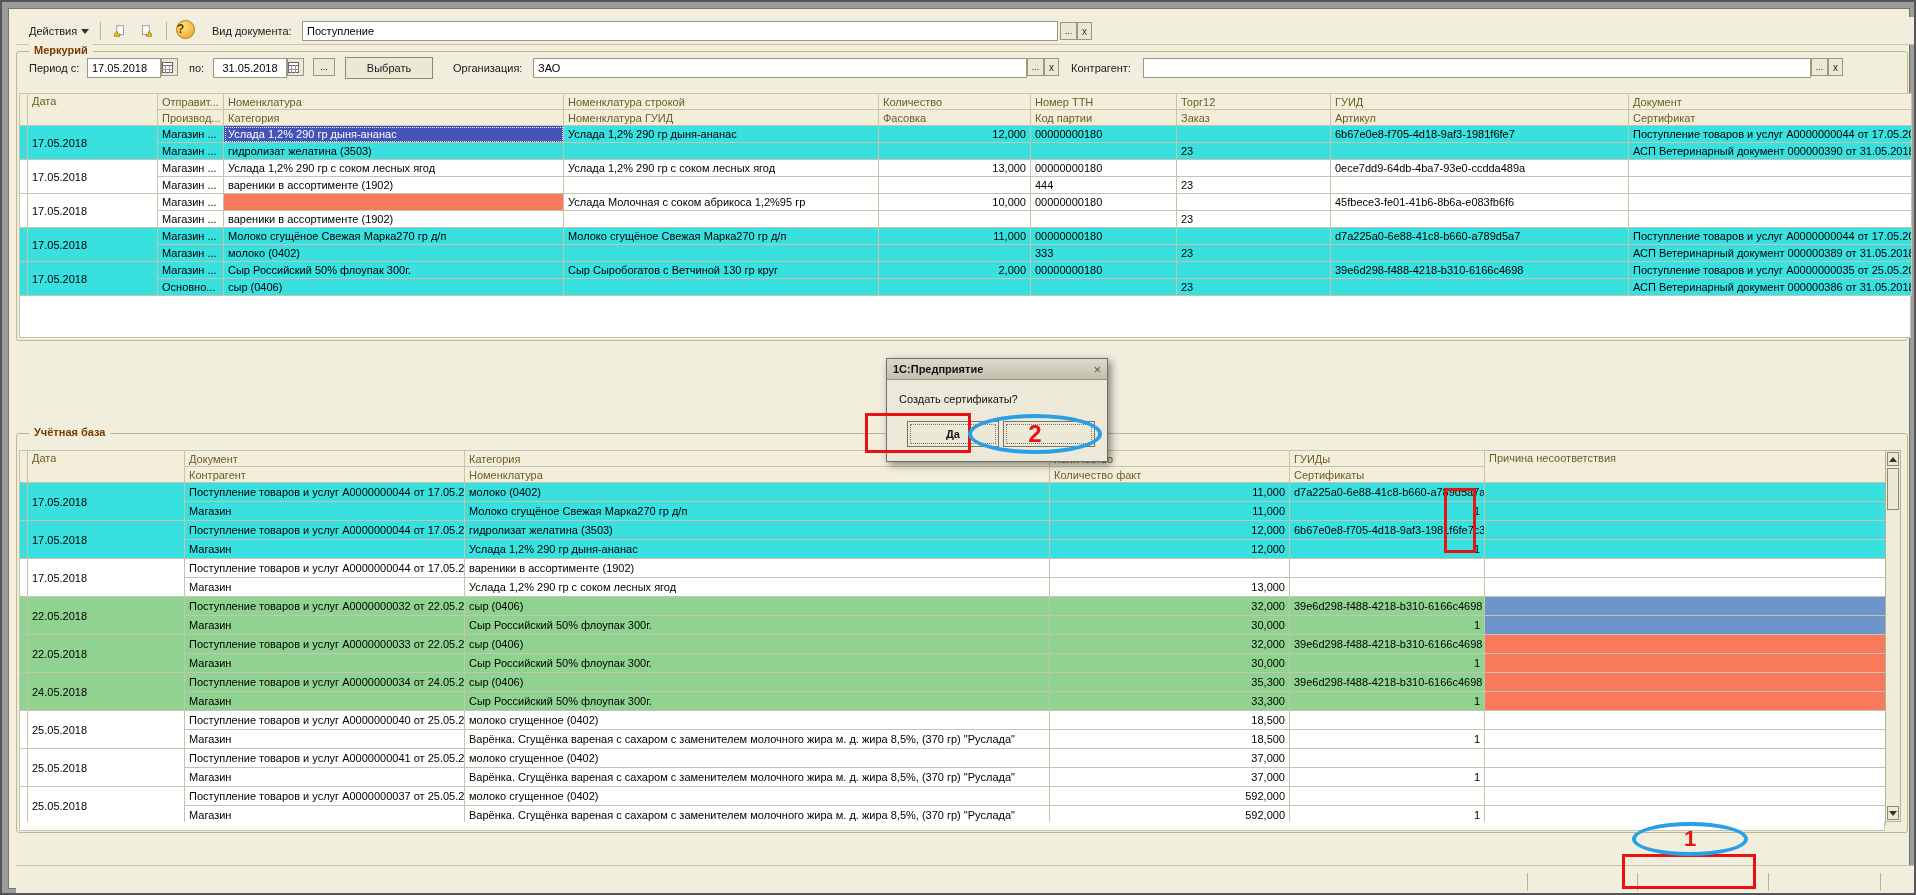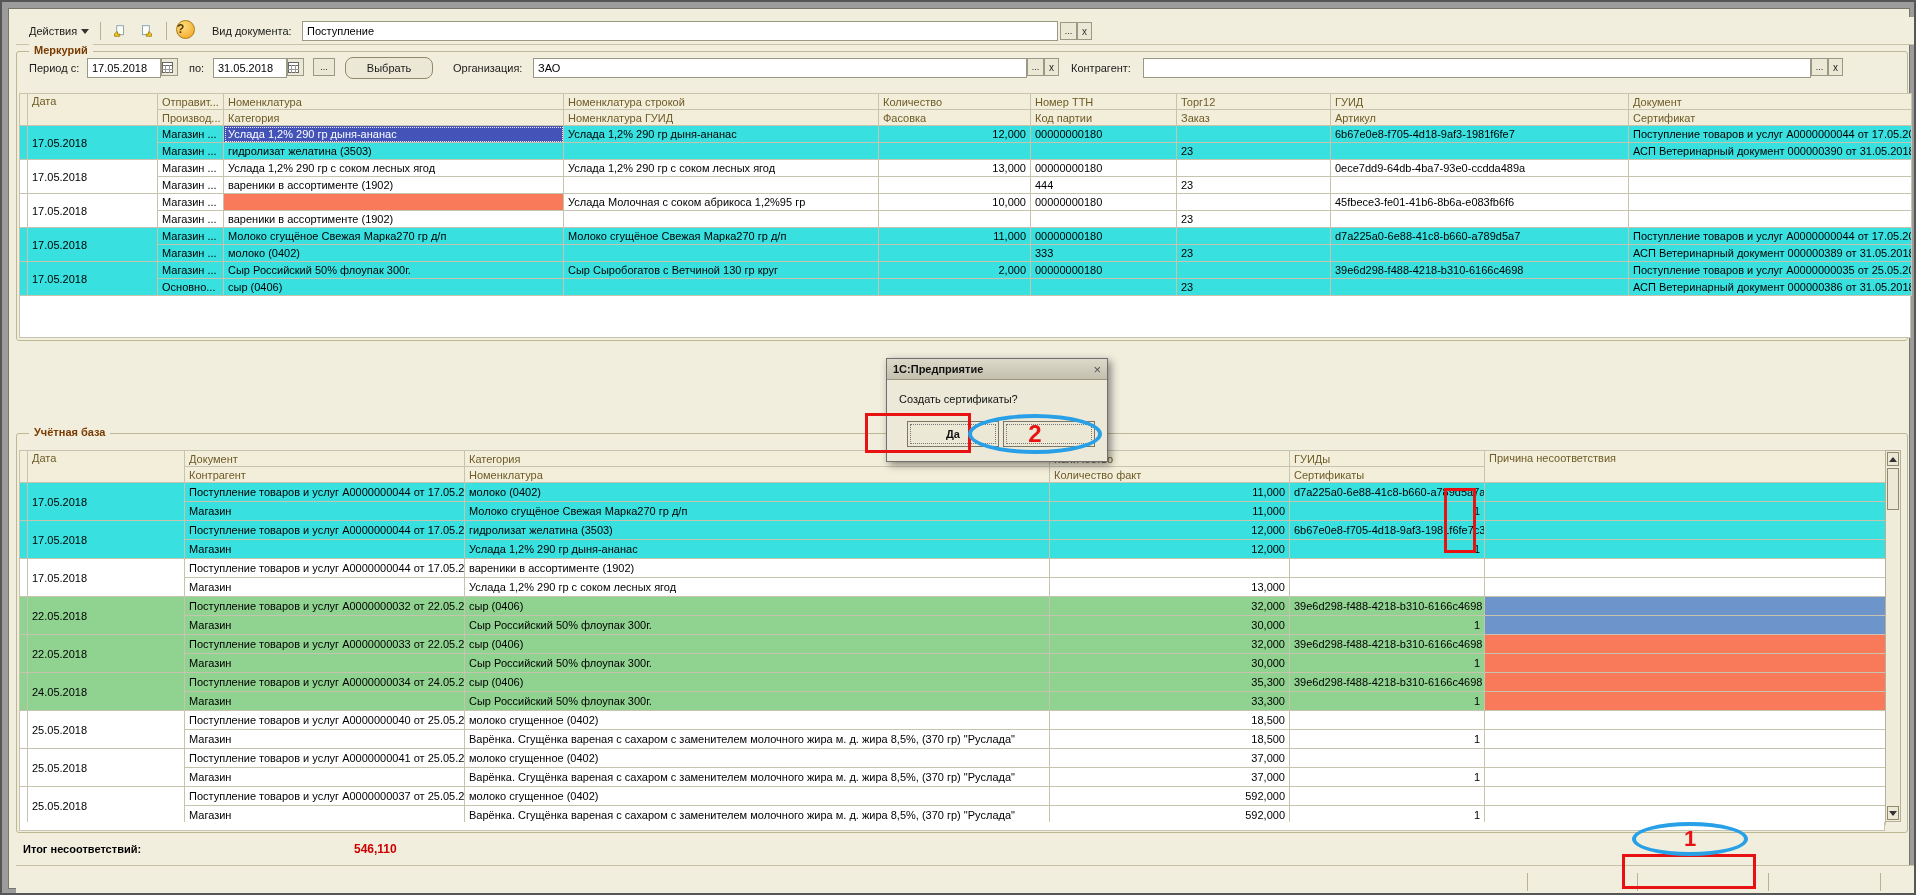--- a/index.html
+++ b/index.html
@@ -23,21 +23,21 @@
   .tb-input{position:absolute; top:4px; height:20px; background:#fff; border:1px solid var(--input-border); font-size:11px; padding:1px 4px; font-family:"Liberation Sans",sans-serif;}
   .mini-btn{position:absolute; top:5px; width:17px; height:18px; background:var(--btn-bg); border:1px solid var(--input-border); font-size:9px; line-height:15px; text-align:center; color:#222; cursor:default;}
   .help-btn{border-radius:50%; width:19px; height:19px; background:radial-gradient(circle at 35% 30%, #ffe080, #f0a020); border:1px solid #b07c10; font-weight:bold; font-size:12px; color:#503800; text-align:center; line-height:17px;}
 
   
   .groupbox{position:absolute; border:1px solid #bdb894; border-radius:3px;}
   .groupbox .legend{position:absolute; top:-8px; left:12px; background:var(--bg); padding:0 5px; font-size:11px; font-weight:bold; color:#7a3a00;}
 
   .f-label{position:absolute; top:10px; font-size:11px; color:#1a1a1a;}
   .f-input{position:absolute; top:6px; height:20px; background:#fff; border:1px solid var(--input-border); font-size:11px; padding:1px 4px; font-family:"Liberation Sans",sans-serif;}
-  .push-btn{position:absolute; top:5px; height:22px; background:var(--btn-bg); border:1px solid var(--btn-border); border-radius:8px; font-size:11px; color:#1a1a1a; padding:0 14px; cursor:default;}
+  .push-btn{position:absolute; top:5px; height:22px; background:var(--btn-bg); border:1px solid var(--btn-border); border-radius:0; font-size:11px; color:#1a1a1a; padding:0 14px; cursor:default;}
 
   
   table.grid{position:absolute; border-collapse:collapse; table-layout:fixed; background:#fff; font-size:11px; color:#000;}
   table.grid th, table.grid td{border:1px solid var(--grid); padding:0 4px; white-space:nowrap; overflow:hidden; vertical-align:middle;}
   table.grid thead th{background:var(--hdr-bg); color:var(--hdr-text); font-weight:normal; text-align:left; height:16px;}
   table.grid thead th.vtop{vertical-align:top; padding-top:1px;}
   table.grid td{height:17px;}
   #uchet-table td{height:19px;}
   td.marker, th.marker{background:#e3dfc9; padding:0;}
   tr.r-cyan td{background:var(--cyan);}
@@ -122,21 +122,21 @@
       <button class="mini-btn" style="left:144px; top:6px;">
         <svg class="icon-svg" width="11" height="11" viewBox="0 0 11 11">
           <rect x="0.5" y="0.5" width="10" height="10" fill="#fff" stroke="#666"></rect>
           <line x1="0" y1="3.5" x2="11" y2="3.5" stroke="#666"></line>
             <line x1="3.5" y1="3" x2="3.5" y2="11" stroke="#999"></line>
             <line x1="7.5" y1="3" x2="7.5" y2="11" stroke="#999"></line>
             <line x1="0" y1="7.5" x2="11" y2="7.5" stroke="#999"></line>
         </svg>
       </button>
       <span class="f-label" style="left:172px;">по:</span>
-      <input class="f-input" style="left: 196px; width: 74px;" value="31.05.2018">
+      <input class="f-input" style="left: 196px; width: 74px; text-align: center;" value="31.05.2018">
       <button class="mini-btn" style="left:270px; top:6px;">
         <svg class="icon-svg" width="11" height="11" viewBox="0 0 11 11">
           <rect x="0.5" y="0.5" width="10" height="10" fill="#fff" stroke="#666"></rect>
           <line x1="0" y1="3.5" x2="11" y2="3.5" stroke="#666"></line>
             <line x1="3.5" y1="3" x2="3.5" y2="11" stroke="#999"></line>
             <line x1="7.5" y1="3" x2="7.5" y2="11" stroke="#999"></line>
             <line x1="0" y1="7.5" x2="11" y2="7.5" stroke="#999"></line>
         </svg>
       </button>
       <button class="mini-btn" style="left:296px; top:6px; width:22px;">...</button>
@@ -486,24 +486,20 @@
     <div class="vscroll" style="left:1876px; top:441px; height:372px;">
       <div class="vs-arrow" style="top:1px;">
           <span class="tri-up"></span>
         </div>
       <div class="vs-thumb" style="top:17px;"></div>
       <div class="vs-arrow" style="bottom:1px;">
           <span class="tri-down"></span>
         </div>
     </div>
 
-    <div class="footer-row">
-      <span class="lbl">Итог несоответствий:</span>
-      <span class="val">546,110</span>
-    </div>
 
     <div class="cmdbar">
       <button class="cmd-btn" style="left:1421px; width:86px;">Сопоставить</button>
       <div class="cmd-sep" style="left:1511px;"></div>
       <button class="cmd-btn" style="left:1514px; width:104px;">Обновить товары</button>
       <div class="cmd-sep" style="left:1621px;"></div>
       <button class="cmd-btn" style="left:1626px; width:122px;">Создать сертификаты</button>
       <div class="cmd-sep" style="left:1752px;"></div>
       <button class="cmd-btn" style="left:1756px; width:106px;">Зарегистрировать</button>
       <div class="cmd-sep" style="left:1864px;"></div>

